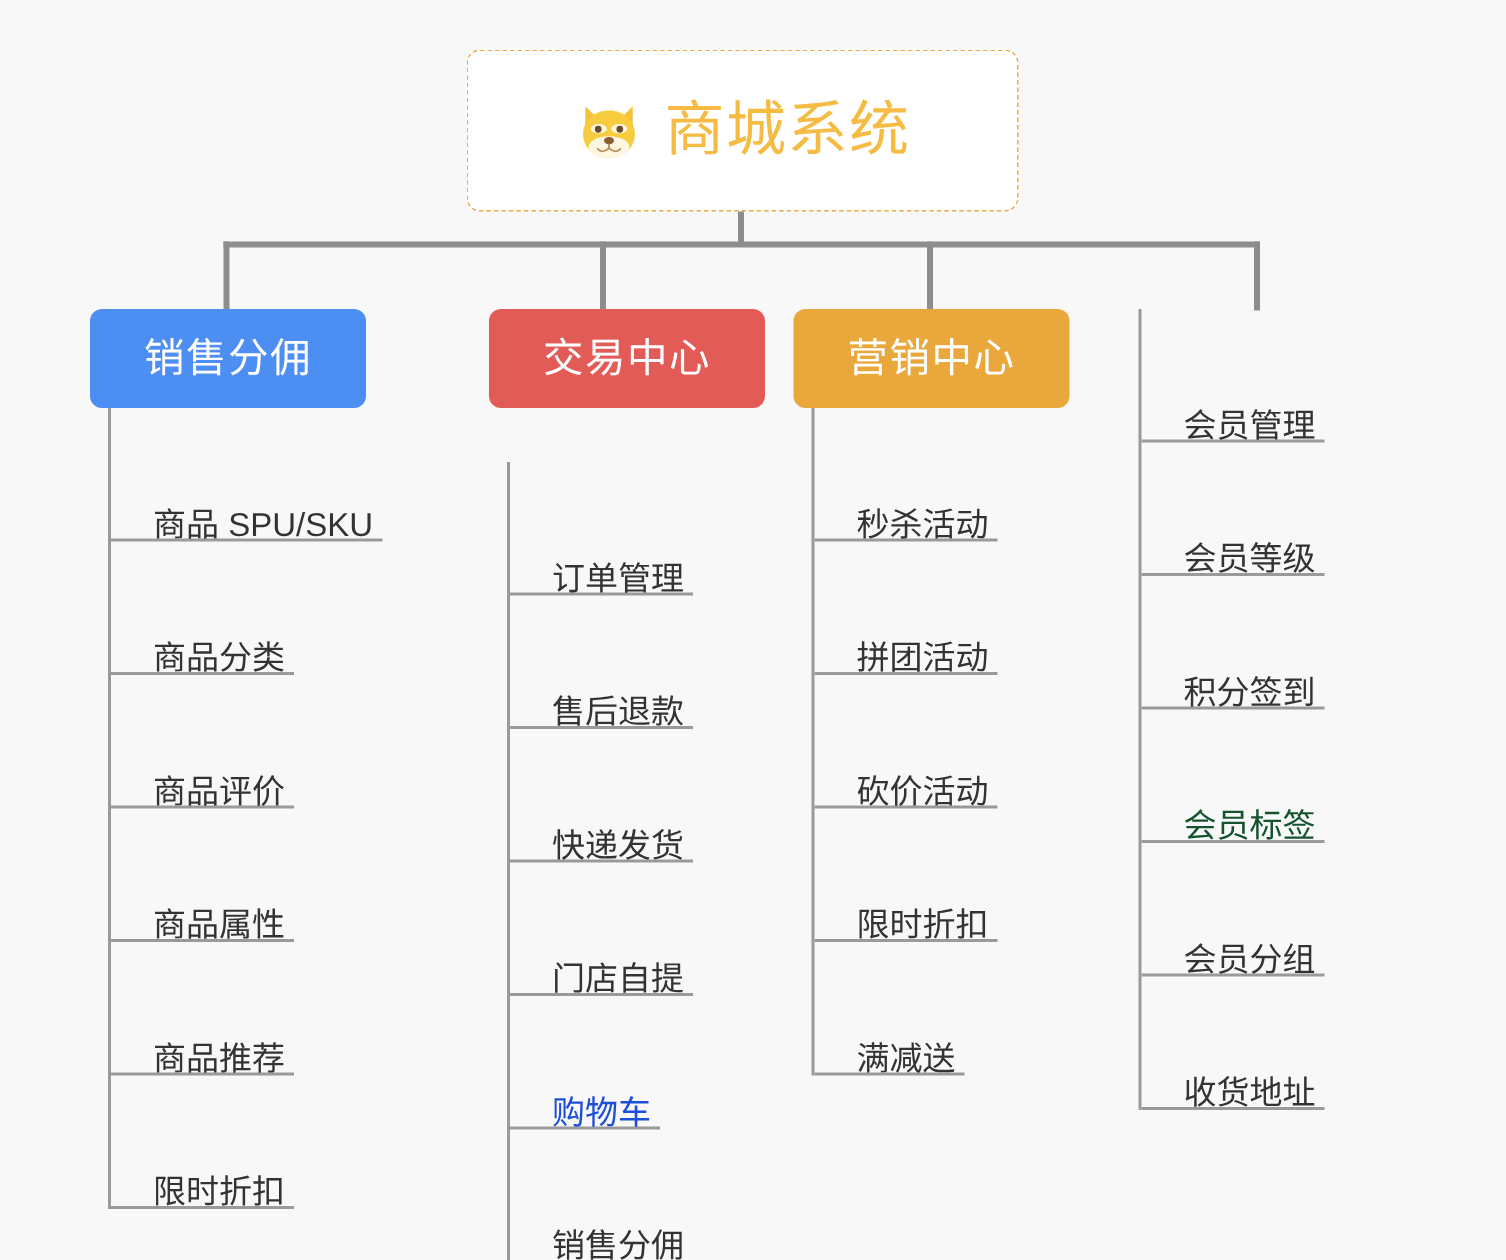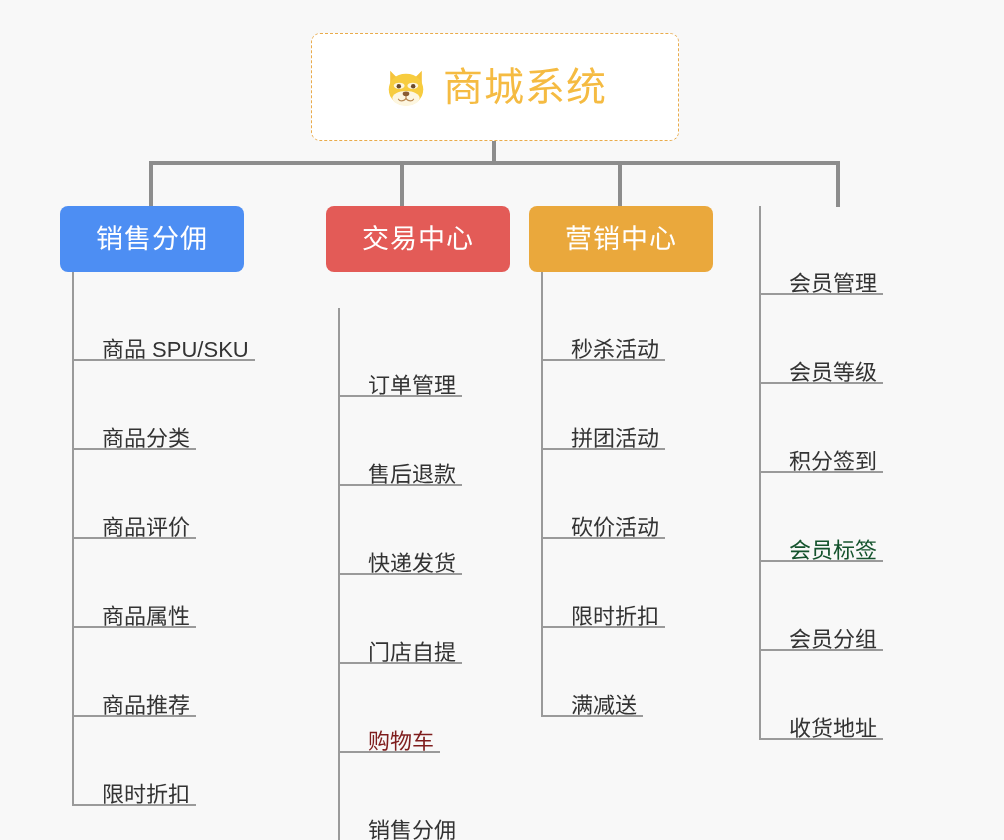--- a/index.html
+++ b/index.html
@@ -207,21 +207,21 @@
       <div class="leaf-item">
         <span class="leaf-underline" style="background: rgb(154, 154, 154); width: 122px;"></span>
         <span class="leaf-label" style="color: rgb(51, 51, 51);">快递发货</span>
       </div>
       <div class="leaf-item">
         <span class="leaf-underline" style="background: rgb(154, 154, 154); width: 122px;"></span>
         <span class="leaf-label" style="color: rgb(51, 51, 51);">门店自提</span>
       </div>
       <div class="leaf-item">
         <span class="leaf-underline" style="background: rgb(154, 154, 154); width: 100px;"></span>
-        <span class="leaf-label" style="color: #7f1d1d;">购物车</span>
+        <span class="leaf-label" style="color: #1d4ed8;">购物车</span>
       </div>
       <div class="leaf-item">
         <span class="leaf-underline" style="background: rgb(154, 154, 154); width: 122px;"></span>
         <span class="leaf-label" style="color: rgb(51, 51, 51);">销售分佣</span>
       </div>
     </div>
   </div>
 
   <div class="column" style="left:529px;">
     <div class="cat-box" style="background: rgb(234, 168, 60);">

